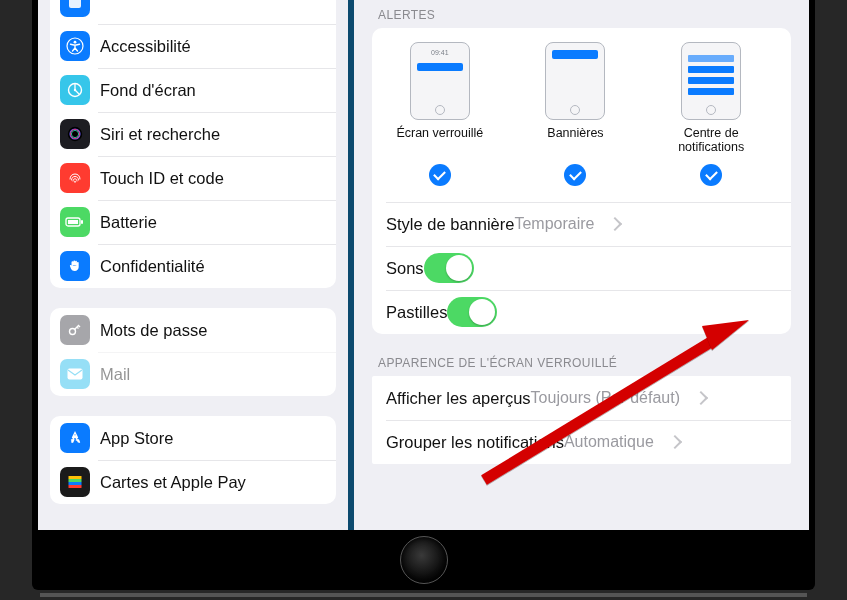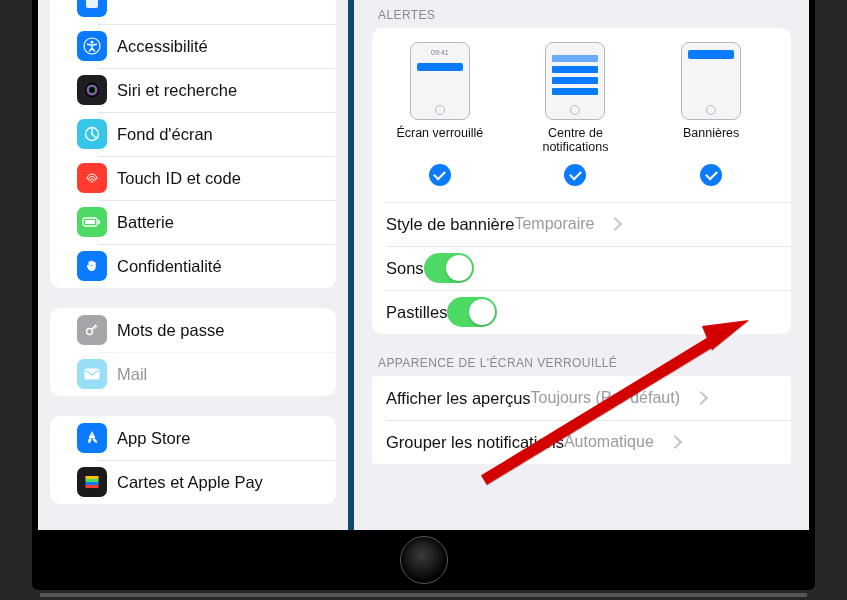--- a/index.html
+++ b/index.html
@@ -52,21 +52,21 @@
     padding: 0 12px;
   }
   .sidebar-group {
     background: #fff;
     border-radius: 10px;
     margin-bottom: 20px;
     overflow:hidden;
   }
   .s-item {
     display:flex; align-items:center;
-    height:44px; padding:0 27px; cursor:pointer;
+    height:44px; padding:0 10px; cursor:pointer;
     position:relative;
   }
   .s-item:not(:first-child)::before {
     content:""; position:absolute; top:0; left:48px; right:0; height:1px;
     background:#e6e6e9;
   }
   .icon-box {
     width: 30px; height: 30px; border-radius: 7px;
     display:flex; align-items:center; justify-content:center;
     flex:0 0 auto;
@@ -210,40 +210,40 @@
             <svg width="18" height="18" viewBox="0 0 18 18">
                 <circle cx="9" cy="9" r="8" fill="none" stroke="#fff" stroke-width="1.2"></circle>
                 <circle cx="9" cy="5.2" r="1.4" fill="#fff"></circle>
                 <path d="M4.5 7.2 L9 8.2 L13.5 7.2 M9 8.2 V11 M9 11 L6.5 14 M9 11 L11.5 14" stroke="#fff" stroke-width="1.4" stroke-linecap="round" fill="none"></path>
               </svg>
           </div>
           <span class="s-label">Accessibilité</span>
         </div>
 
         <div class="s-item">
+          <div class="icon-box" style="background:#36c6ea">
+            <svg width="16" height="16" viewBox="0 0 16 16">
+                <circle cx="8" cy="8" r="6.5" fill="none" stroke="#fff" stroke-width="1.4"></circle>
+                <path d="M8 1.5 V8 L12.5 12.5" stroke="#fff" stroke-width="1.3" fill="none"></path>
+                <circle cx="8" cy="8" r="1.2" fill="#fff"></circle>
+              </svg>
+          </div>
+          <span class="s-label">Fond d'écran</span>
+        </div>
+
+        <div class="s-item">
           <div class="icon-box" style="background:#1d1d22">
             <svg width="18" height="18" viewBox="0 0 18 18">
                 <circle cx="9" cy="9" r="7.2" fill="#000"></circle>
                 <circle cx="9" cy="9" r="5" fill="none" stroke="#6f5bff" stroke-width="1.1"></circle>
                 <circle cx="9" cy="9" r="4.5" fill="none" stroke="#ff3b77" stroke-width="1" opacity="0.8"></circle>
                 <circle cx="9" cy="9" r="3.6" fill="none" stroke="#35e0c2" stroke-width="1" opacity="0.8"></circle>
               </svg>
           </div>
           <span class="s-label">Siri et recherche</span>
-        </div>
-
-        <div class="s-item">
-          <div class="icon-box" style="background:#36c6ea">
-            <svg width="16" height="16" viewBox="0 0 16 16">
-                <circle cx="8" cy="8" r="6.5" fill="none" stroke="#fff" stroke-width="1.4"></circle>
-                <path d="M8 1.5 V8 L12.5 12.5" stroke="#fff" stroke-width="1.3" fill="none"></path>
-                <circle cx="8" cy="8" r="1.2" fill="#fff"></circle>
-              </svg>
-          </div>
-          <span class="s-label">Fond d'écran</span>
         </div>
 
         <div class="s-item">
           <div class="icon-box" style="background:#ff3b30">
             <svg width="18" height="18" viewBox="0 0 18 18">
                 <path d="M4 10c0-3 2.2-5 5-5s5 2 5 5M5.5 11c0-2.2 1.5-3.5 3.5-3.5s3.5 1.3 3.5 3.5M7 12c0-1.3 .9-2.2 2-2.2s2 .9 2 2.2M8.5 13c0-.7.3-1.1 .5-1.1s.5.4.5 1.1" fill="none" stroke="#fff" stroke-width="1" stroke-linecap="round"></path>
               </svg>
           </div>
           <span class="s-label">Touch ID et code</span>
         </div>
@@ -320,46 +320,46 @@
       <div class="alerts-card">
         <div class="alert-types">
 
           <div class="alert-col">
             <div class="alert-illus">
               <div class="lock-time">09:41</div>
               <div class="lock-msg"></div>
               <div class="oval"></div>
             </div>
             <div class="alert-caption">Écran verrouillé</div>
+            <div class="alert-check"></div>
+          </div>
+
+          <div class="alert-col">
+            <div class="alert-illus">
+              <div class="ban-bar"></div>
+              <div class="oval"></div>
+            </div>
+            <div class="alert-caption">Bannières</div>
             <div class="alert-check"></div>
           </div>
 
           <div class="alert-col">
             <div class="alert-illus">
               <div class="nc-lines">
                 <div class="line" style="opacity:.6"></div>
                 <div class="line"></div>
                 <div class="line"></div>
                 <div class="line"></div>
               </div>
               <div class="oval"></div>
             </div>
             <div class="alert-caption">Centre de notifications</div>
             <div class="alert-check"></div>
           </div>
 
-          <div class="alert-col">
-            <div class="alert-illus">
-              <div class="ban-bar"></div>
-              <div class="oval"></div>
-            </div>
-            <div class="alert-caption">Bannières</div>
-            <div class="alert-check"></div>
-          </div>
-
         </div>
 
         <div style="height:12px"></div>
 
         <div class="setting-row">
           <div class="setting-label">Style de bannière</div>
           <div class="setting-trail">
             <div class="setting-value">Temporaire</div>
             <span class="chev"></span>
           </div>

